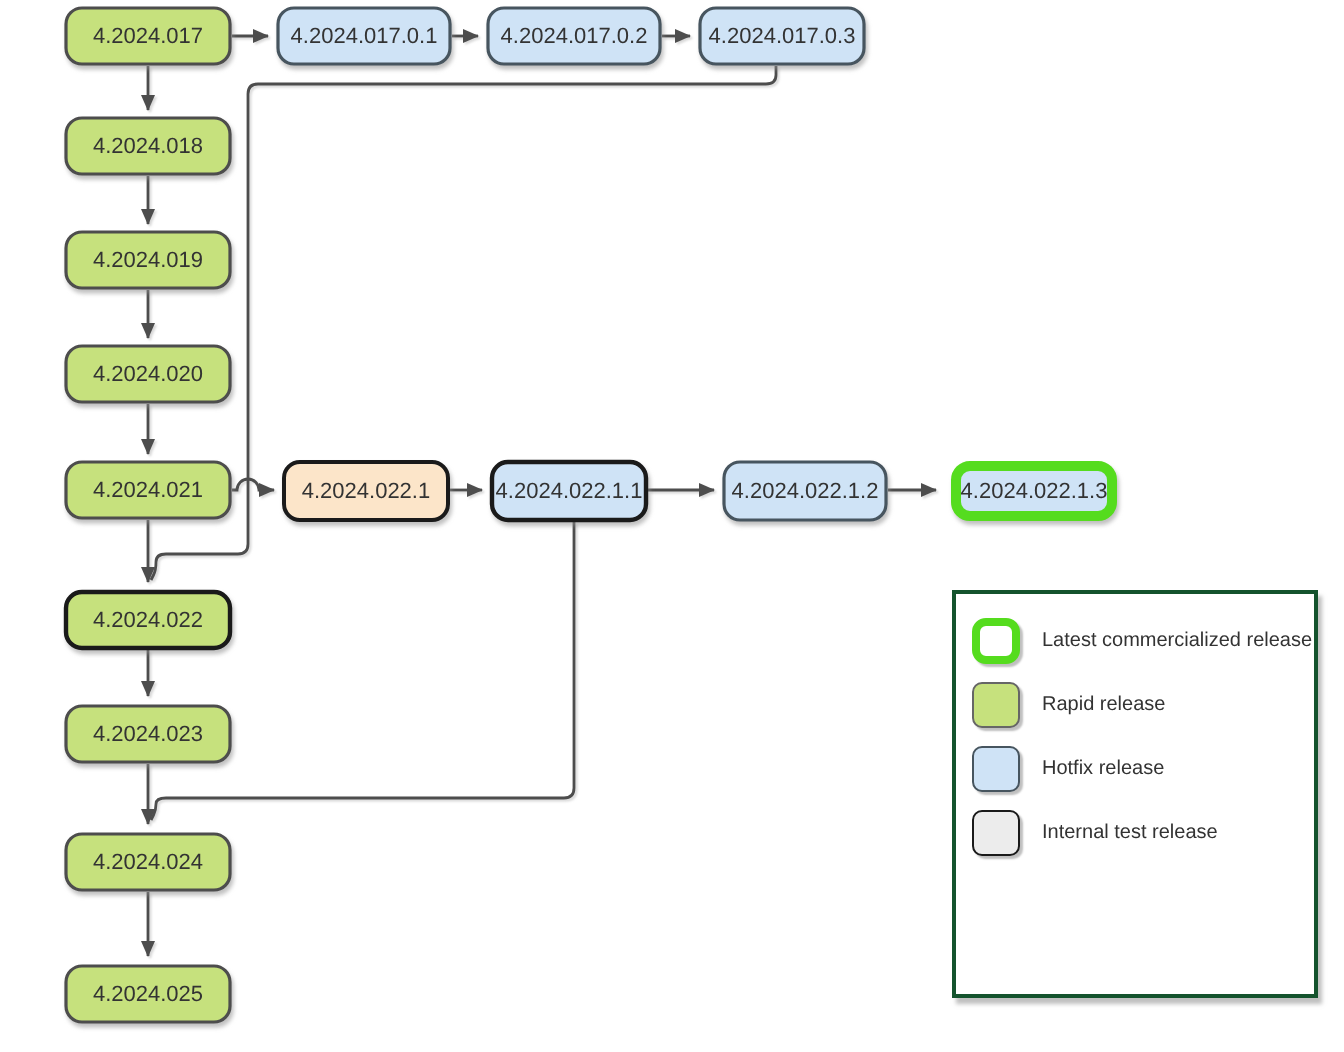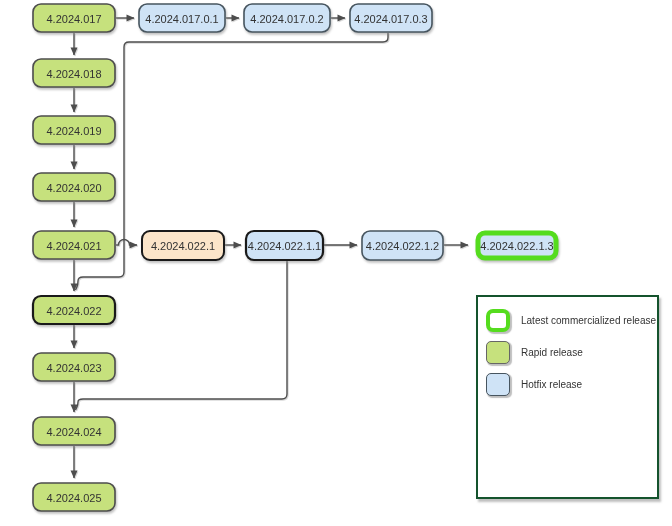--- a/index.html
+++ b/index.html
@@ -143,13 +143,17 @@
       <span class="legend-label">Latest commercialized release</span>
     </div>
     <div class="legend-row">
       <span class="legend-swatch" style="background: rgb(198, 225, 125); border: 1.5px solid rgb(102, 102, 102); border-radius: 5px;"></span>
       <span class="legend-label">Rapid release</span>
     </div>
     <div class="legend-row">
       <span class="legend-swatch" style="background: rgb(207, 227, 246); border: 1.5px solid rgb(71, 85, 95); border-radius: 5px;"></span>
       <span class="legend-label">Hotfix release</span>
     </div>
+    <div class="legend-row">
+      <span class="legend-swatch" style="background: rgb(236, 236, 236); border: 1.5px solid rgb(26, 26, 26); border-radius: 5px;"></span>
+      <span class="legend-label">Internal test release</span>
+    </div>
   </div>
 
 </body></html>

